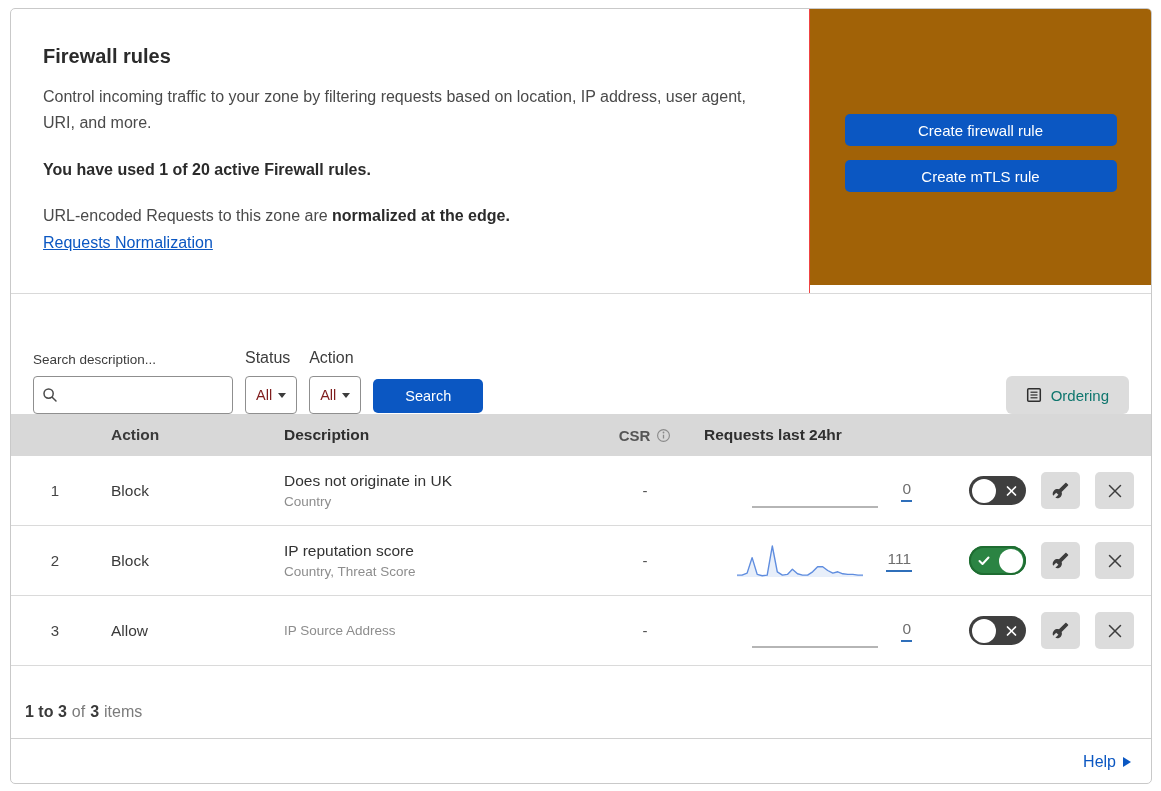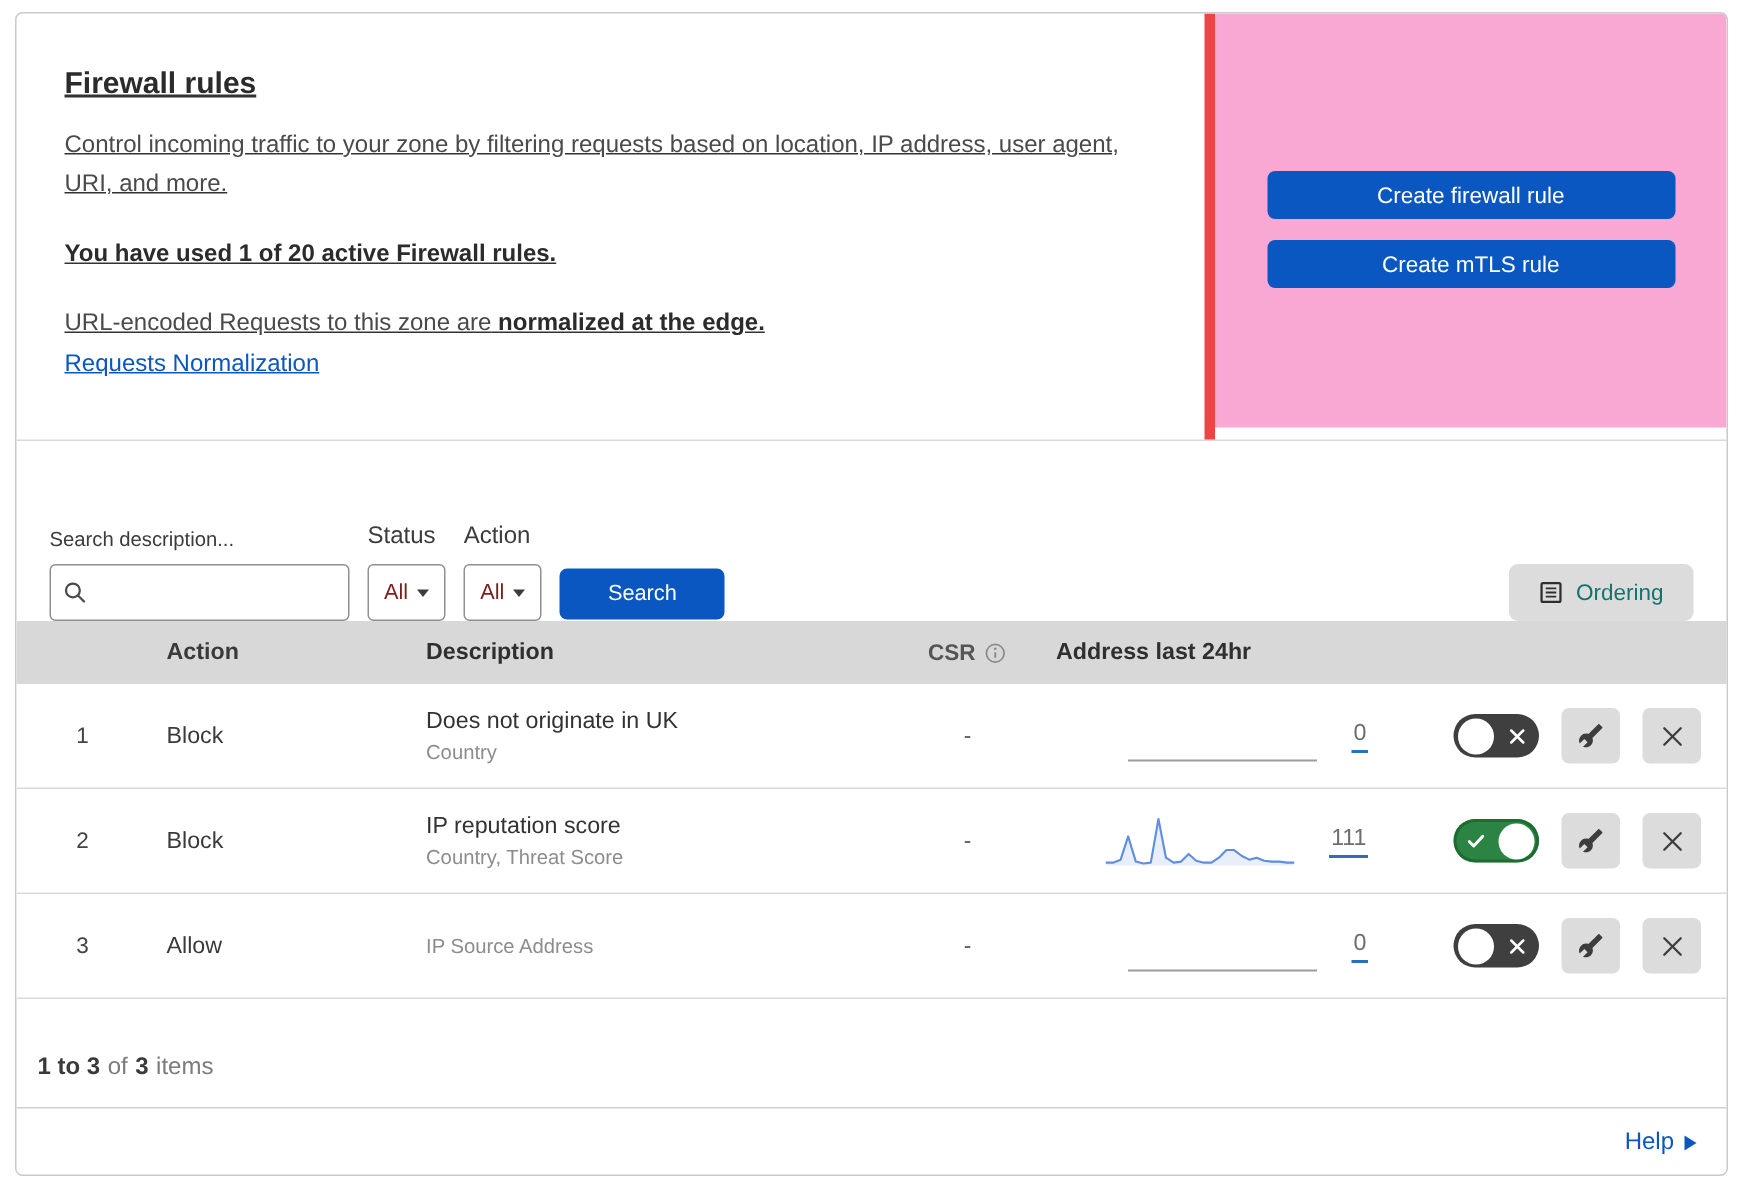--- a/index.html
+++ b/index.html
@@ -23,22 +23,21 @@
   
   .header-section {
     height: 285px;
     display: flex;
     border-bottom: 1px solid #d9d9d9;
     flex: 0 0 auto;
   }
   .header-left {
     flex: 1;
     padding: 36px 40px 0 32px;
-    border-right: 7px solid #ef4444;
-    text-decoration: underline;
+    border-right: 1px solid #ef4444;
   }
   .page-title {
     font-size: 20px;
     font-weight: 700;
     color: #2b2b2b;
     margin-bottom: 16px;
   }
   .page-desc {
     font-size: 16px;
     line-height: 1.6;
@@ -60,21 +59,21 @@
   .normalization-line strong { color: #2b2b2b; }
   .config-link {
     font-size: 16px;
     color: #0b57c2;
     text-decoration: underline;
     cursor: pointer;
     display: inline-block;
   }
   .header-right {
     width: 341px;
-    background: #f9a8d4;
+    background: #a16207;
     margin-bottom: 8px;
     display: flex;
     flex-direction: column;
     justify-content: center;
     align-items: center;
     gap: 14px;
     padding-top: 12px;
   }
   .btn-primary {
     width: 272px;
@@ -362,21 +361,21 @@
       <div class="cell-action">Action</div>
       <div class="cell-desc">Description</div>
       <div class="cell-csr head-csr">
         <span>CSR</span>
         <svg width="15" height="15" viewBox="0 0 16 16">
           <circle cx="8" cy="8" r="6.3" fill="none" stroke="#8a8a8a" stroke-width="1.2"></circle>
           <line x1="8" y1="7.2" x2="8" y2="11.2" stroke="#8a8a8a" stroke-width="1.4"></line>
           <circle cx="8" cy="4.8" r="0.95" fill="#8a8a8a"></circle>
         </svg>
       </div>
-      <div class="head-activity">Address last 24hr</div>
+      <div class="head-activity">Requests last 24hr</div>
       <div></div>
     </div>
 
     <div class="t-row t-body-row">
       <div class="cell-num">1</div>
       <div class="cell-action">Block</div>
       <div class="cell-desc">
         <div class="desc-main">Does not originate in UK</div>
         <div class="desc-sub">Country</div>
       </div>

